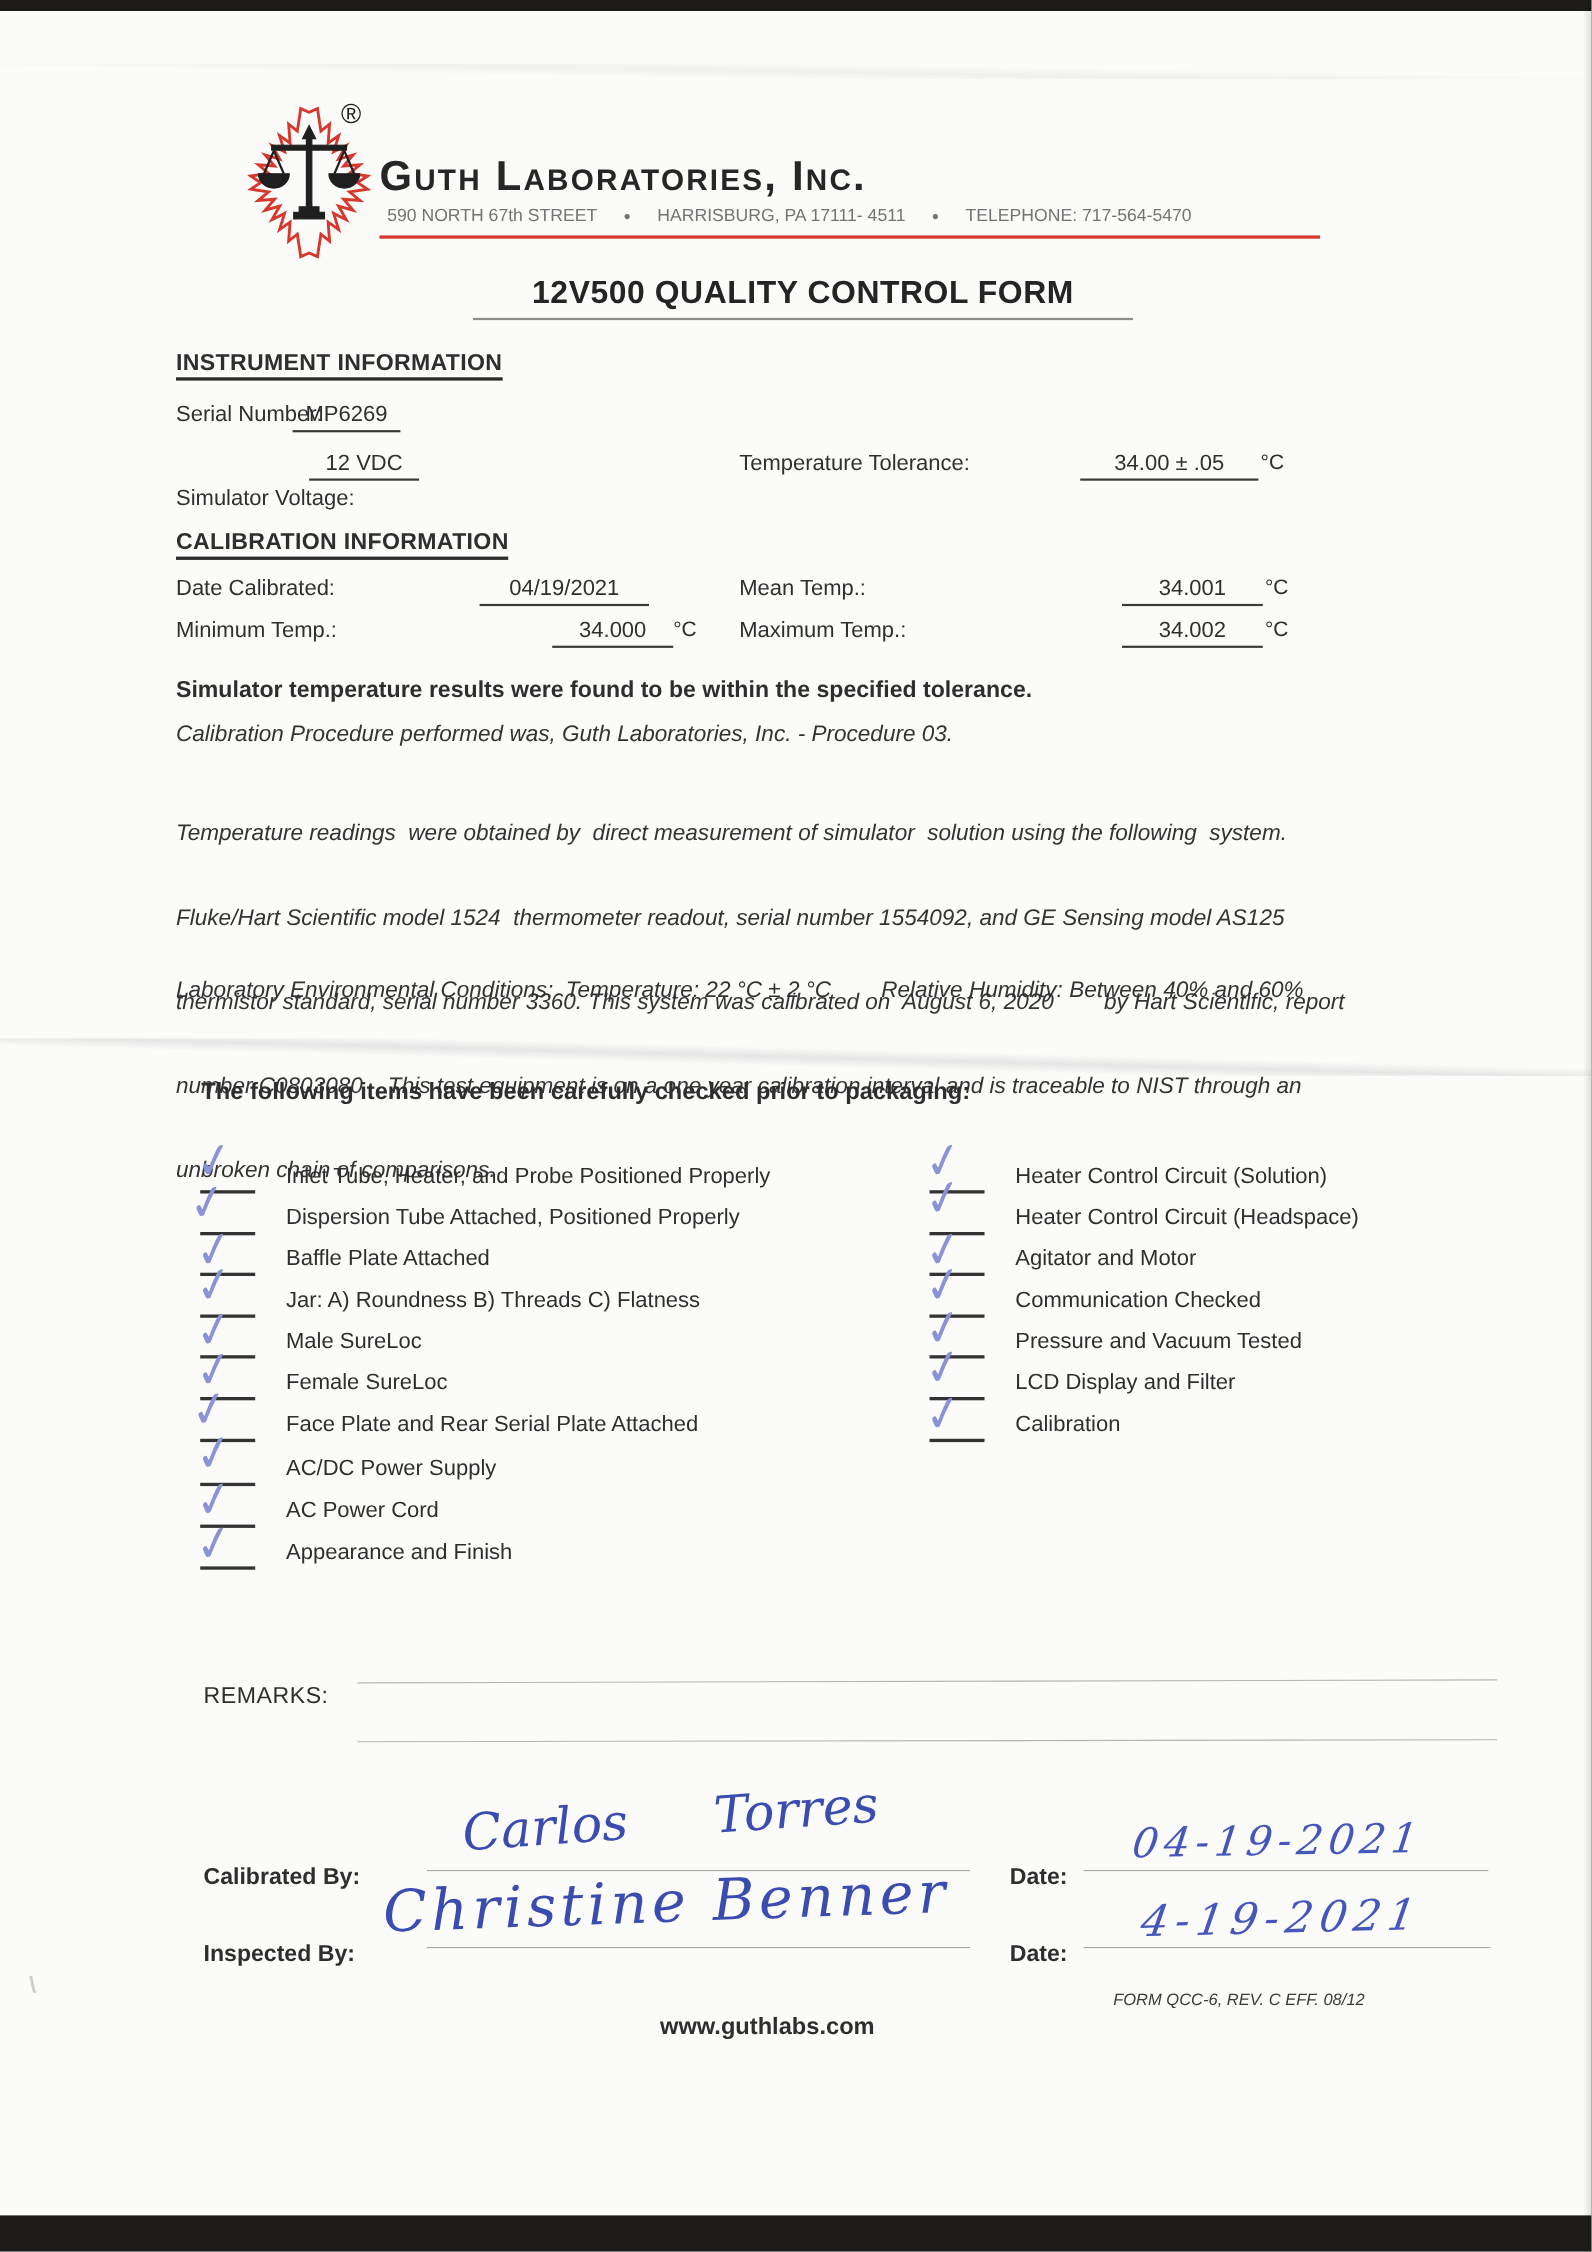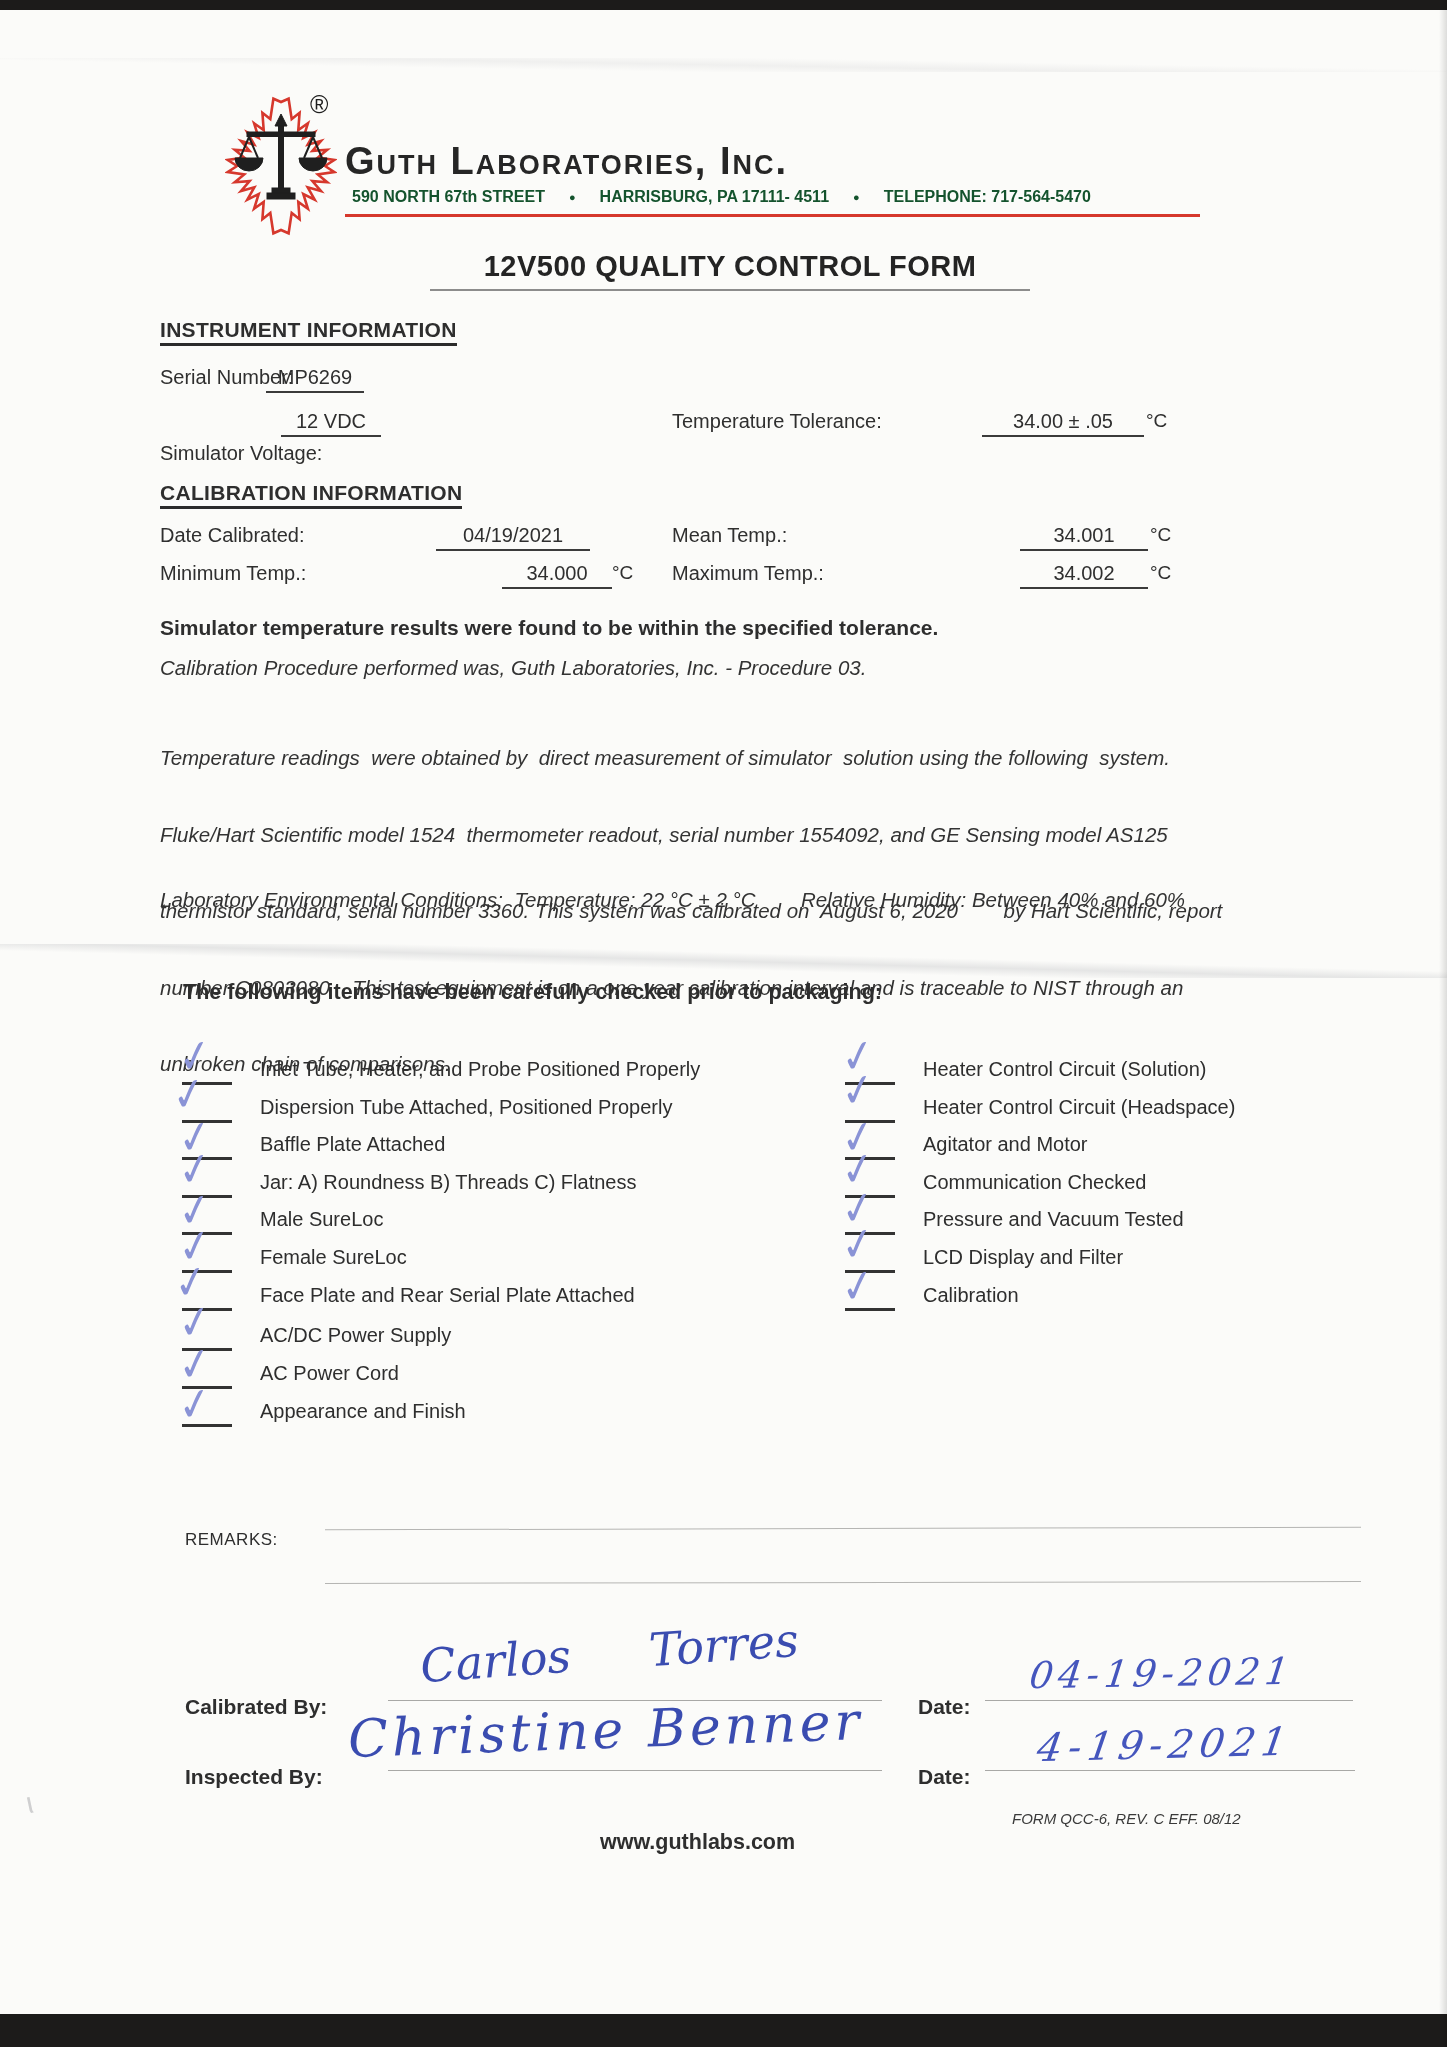--- a/index.html
+++ b/index.html
@@ -33,21 +33,21 @@
         transform:rotate(-8deg) scaleY(1.15);line-height:1;}
   .chk-label{position:absolute;left:78px;top:0;font-size:20px;white-space:nowrap;}
   .thin-line{position:absolute;border-bottom:1.5px solid #b5b5b3;}
   .sig-line{position:absolute;border-bottom:1.5px solid #a8a8a6;}
   .signature{position:absolute;font-family:"DejaVu Serif", serif;font-style:italic;color:var(--ink-blue);white-space:nowrap;}
   .handdate{position:absolute;font-family:"DejaVu Serif", serif;font-style:italic;color:#4556bd;white-space:nowrap;}
   .edge{position:absolute;background:#1c1b1a;}
   .crease{position:absolute;left:0;width:100%;height:34px;
           background:linear-gradient(1.5deg, rgba(0,0,0,0) 38%, rgba(150,152,158,.22) 50%, rgba(0,0,0,0) 62%);}
   .company{font-weight:bold;font-variant:small-caps;font-size:38px;letter-spacing:2px;color:#262626;white-space:nowrap;}
-  .addr-row{display:flex;align-items:center;gap:24px;font-size:16px;font-weight:bold;color:#14532d;white-space:nowrap;}
+  .addr-row{display:flex;align-items:center;gap:24px;font-size:16px;font-weight:normal;color:#737373;white-space:nowrap;}
   .redrule{position:absolute;background:var(--brand-red);height:3px;}
   .title-box{position:absolute;text-align:center;font-size:29px;font-weight:bold;letter-spacing:.5px;
              border-bottom:2.5px solid #8c8c8c;padding-bottom:6px;color:#242424;}
   .smudge{position:absolute;color:rgba(125,125,132,.35);font-size:30px;transform:rotate(-12deg);}
 </style>
 </head>
 <body>
 
 <div id="page">
 
@@ -218,21 +218,21 @@
     <span class="tick">✓</span>
       <span class="tickline"></span>
     <span class="chk-label">LCD Display and Filter</span>
   </div>
   <div class="chk-row" style="left:845px;top:1284px;">
     <span class="tick" style="top:-18px;">✓</span>
       <span class="tickline"></span>
     <span class="chk-label">Calibration</span>
   </div>
 
-  <span class="abs" style="left:185px;top:1530px;font-size:17px;letter-spacing:.5px;">REMARKS:</span>
+  <span class="abs" style="left:185px;top:1530px;font-size:21px;letter-spacing:.5px;">REMARKS:</span>
   <div class="thin-line" style="left:325px;top:1528px;width:1036px;transform:rotate(-0.15deg);"></div>
   <div class="thin-line" style="left:325px;top:1582px;width:1036px;transform:rotate(-0.1deg);"></div>
 
   <span class="abs b" style="left:185px;top:1695px;font-size:21px;">Calibrated By:</span>
   <div class="sig-line" style="left:388px;top:1700px;width:494px;"></div>
   <div class="signature" style="left:420px;top:1626px;font-size:46px;word-spacing:64px;transform:rotate(-4deg);">Carlos Torres</div>
   <span class="abs b" style="left:918px;top:1695px;font-size:21px;">Date:</span>
   <div class="sig-line" style="left:985px;top:1700px;width:368px;"></div>
   <div class="handdate" style="left:1030px;top:1652px;font-size:37px;letter-spacing:5px;transform:skewX(-8deg) rotate(-1deg);">04-19-2021</div>
 

